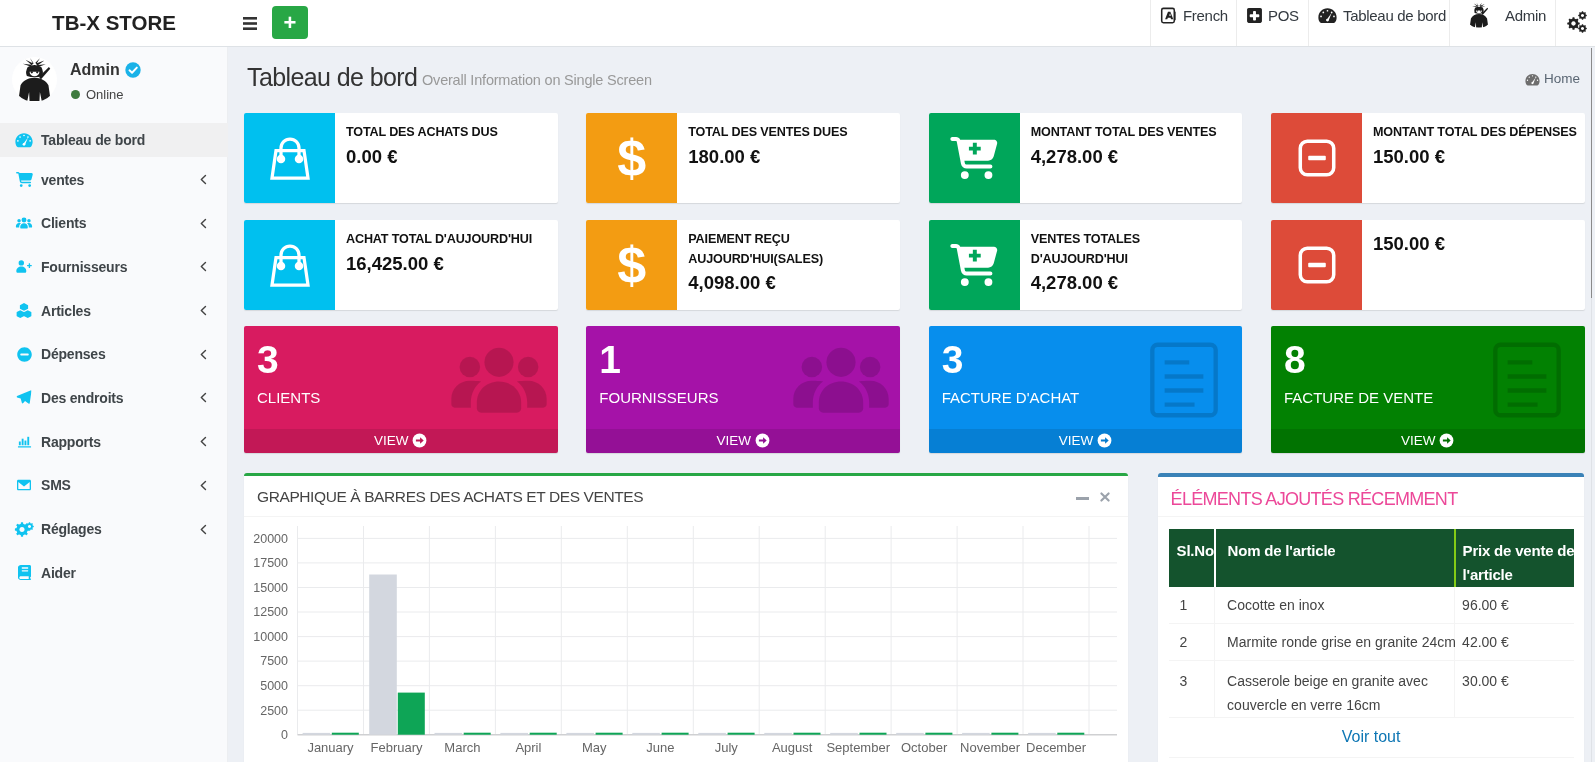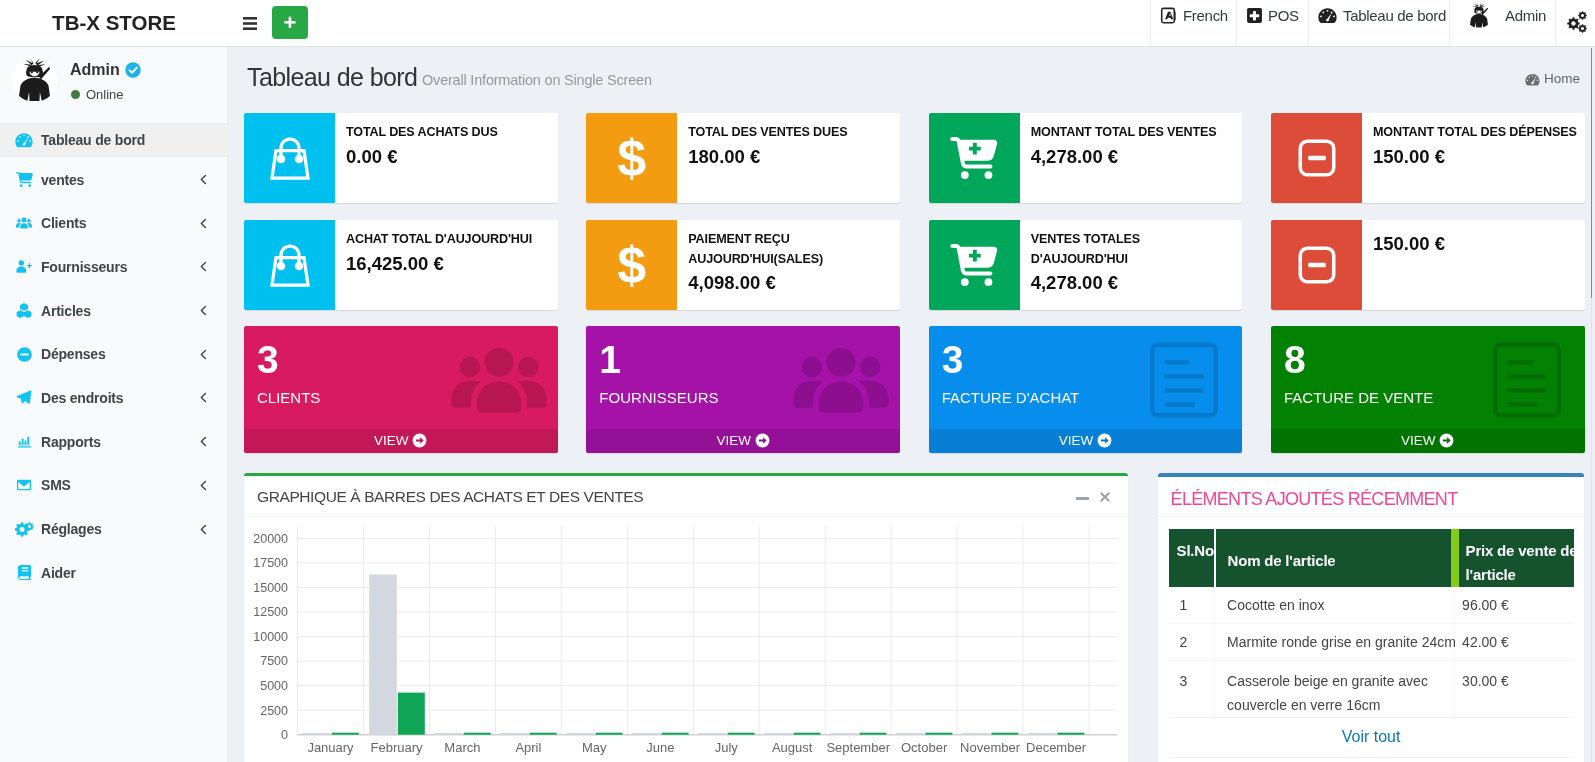--- a/index.html
+++ b/index.html
@@ -624,21 +624,21 @@
   <div class="abs" style="left:11px;top:51.8px;width:405px;font-size:14px;color:#444">
     <table style="border-collapse:collapse;width:405px;table-layout:fixed">
       <colgroup>
           <col style="width:46px">
           <col style="width:240px">
           <col style="width:119px">
         </colgroup>
       <tbody>
           <tr style="background:#14532d;color:#fff;font-weight:bold;font-size:15px;letter-spacing:-0.2px">
         <td style="padding:10px 0 0 8px;border-right:2px solid #fff;vertical-align:top;height:57.5px;line-height:24px">Sl.No</td>
-        <td style="padding:20px 0 0 12px;border-right:8px solid #84cc16;vertical-align:top;line-height:24px">Nom de l'article</td>
+        <td style="padding:10px 0 0 12px;border-right:2px solid #84cc16;vertical-align:top;line-height:24px">Nom de l'article</td>
         <td style="padding:10px 0 0 7px;vertical-align:top;line-height:24px;white-space:nowrap">Prix de vente de<br>l'article</td>
       </tr>
       <tr style="height:36.5px">
         <td style="padding-left:11px;border-right:1px solid #f4f4f4;border-bottom:1px solid #f4f4f4">1</td>
         <td style="padding-left:12px;border-right:1px solid #f4f4f4;border-bottom:1px solid #f4f4f4">Cocotte en inox</td>
         <td style="padding-left:7px;border-bottom:1px solid #f4f4f4">96.00 €</td>
       </tr>
       <tr style="height:36.5px">
         <td style="padding-left:11px;border-right:1px solid #f4f4f4;border-bottom:1px solid #f4f4f4">2</td>
         <td style="padding-left:12px;border-right:1px solid #f4f4f4;border-bottom:1px solid #f4f4f4;white-space:nowrap">Marmite ronde grise en granite 24cm</td>

